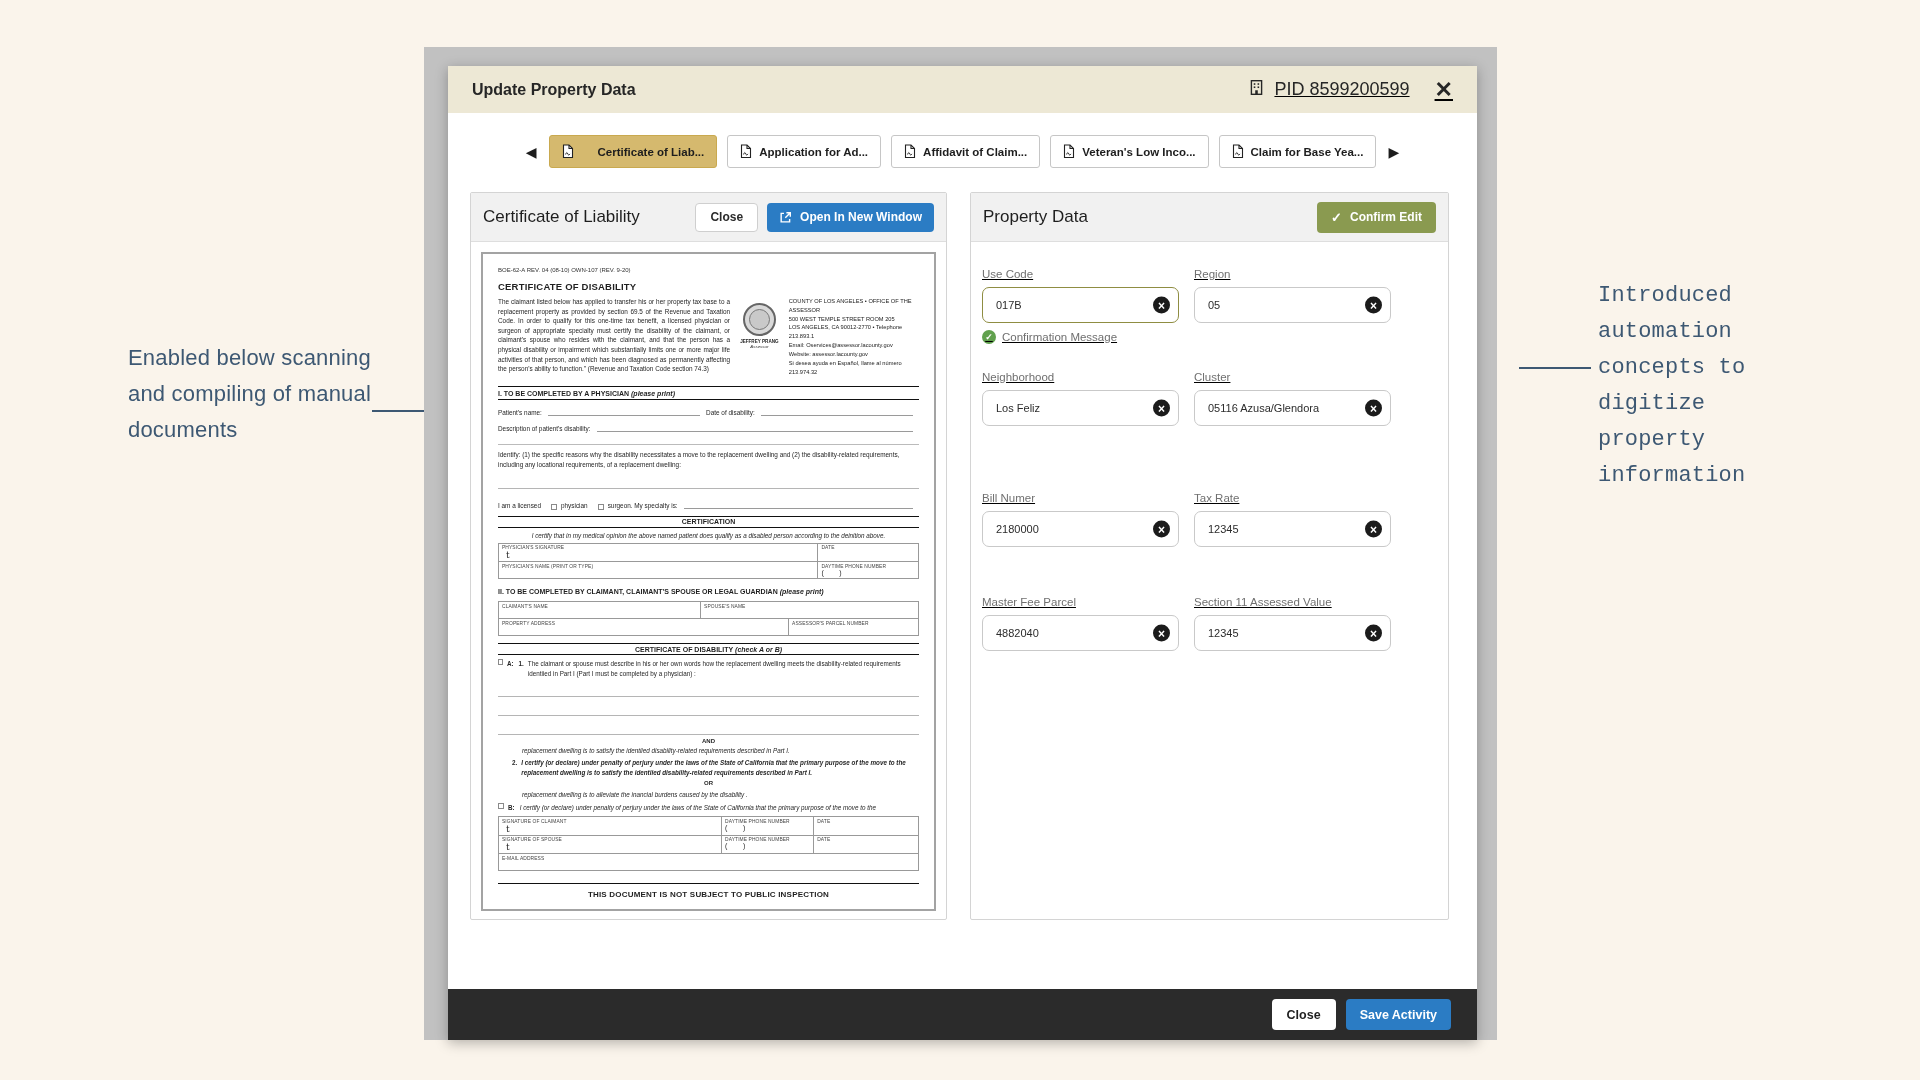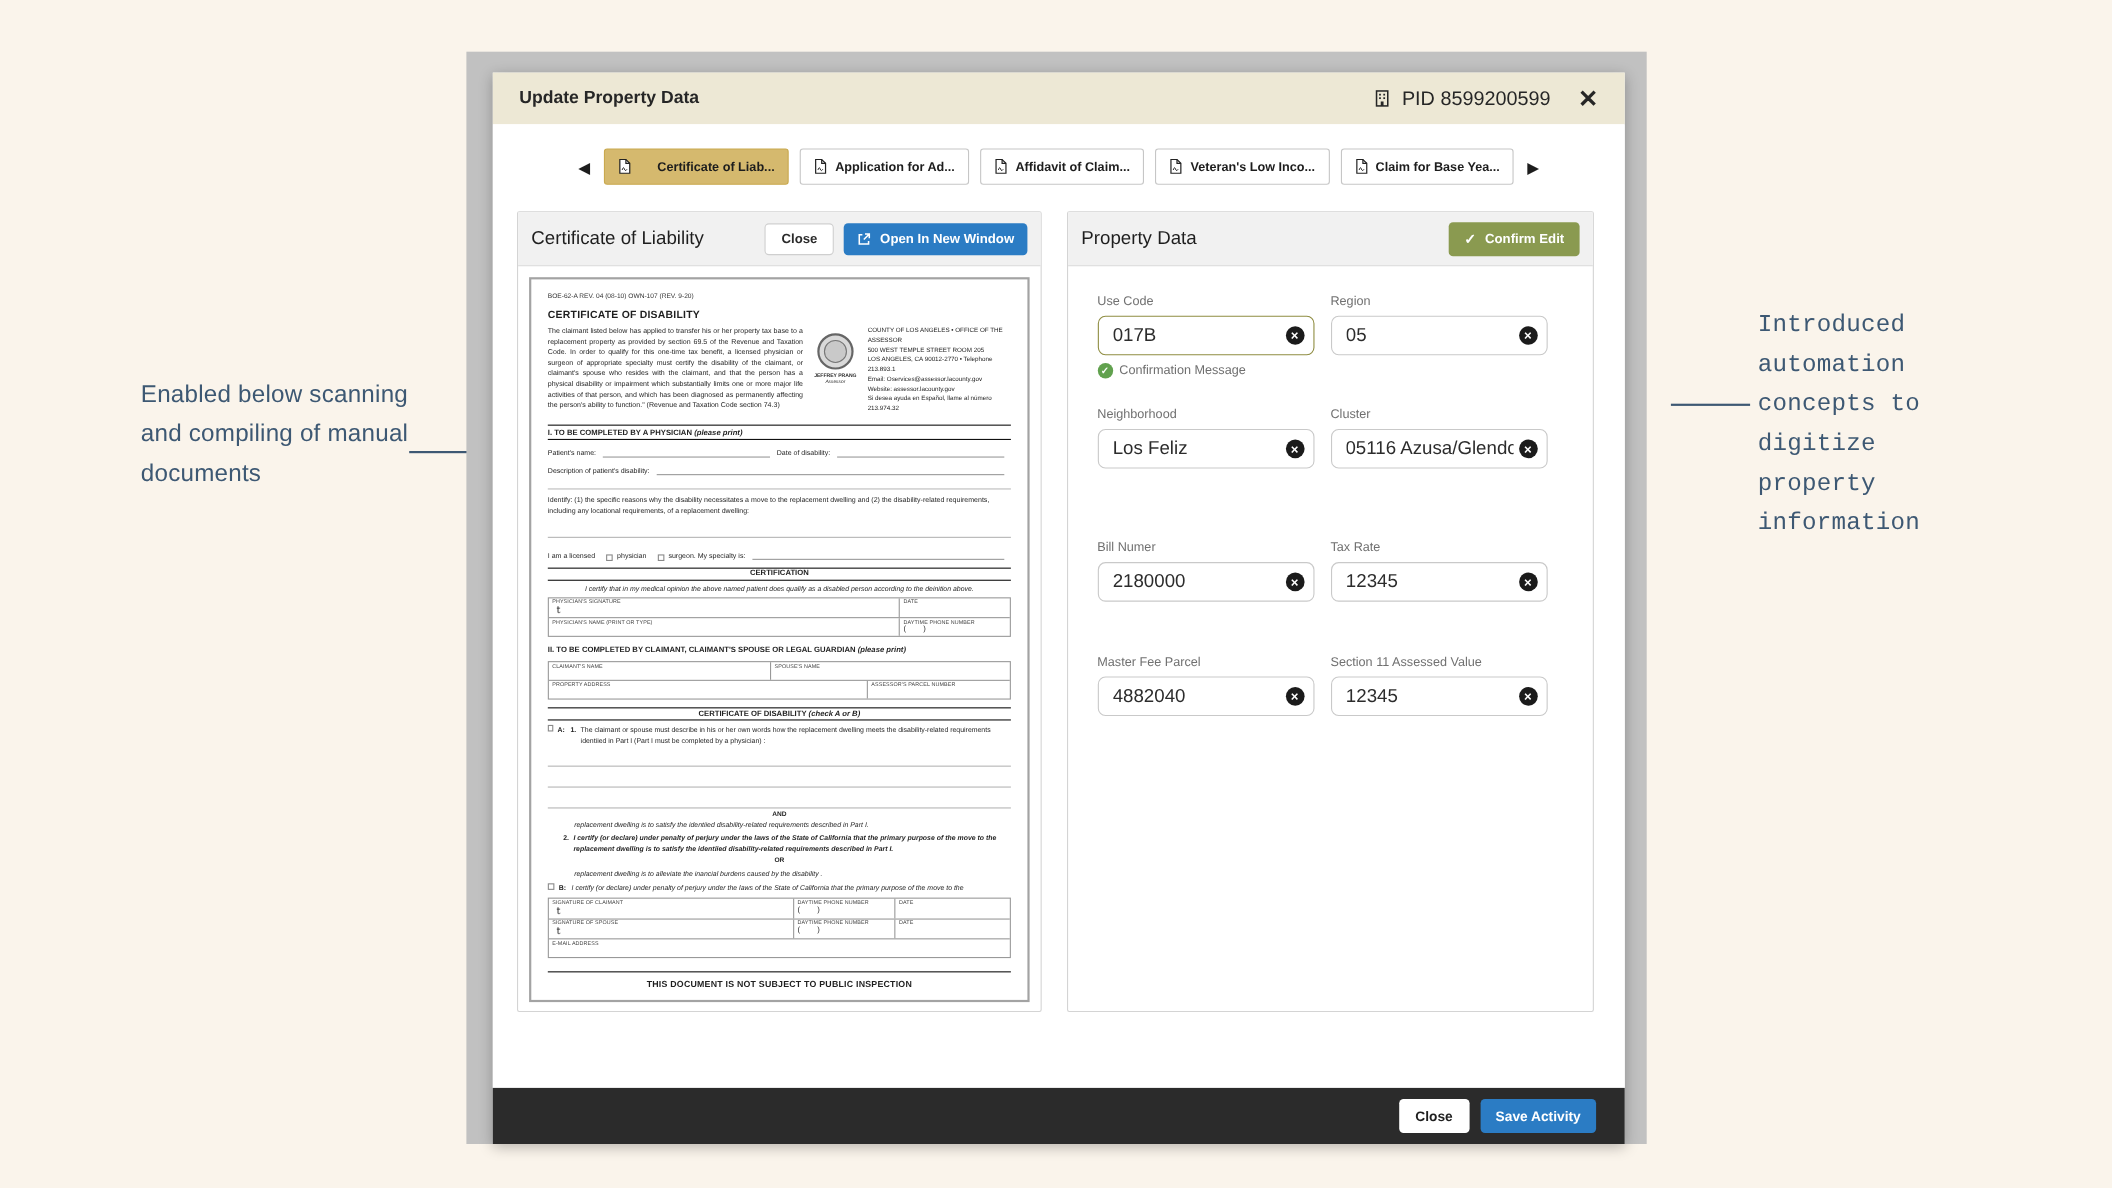--- a/index.html
+++ b/index.html
@@ -14,21 +14,21 @@
   .connector-left  { left:372px; top:410px; width:80px; }
   .connector-right { left:1519px; top:367px; width:72px; }
 
   
   .backdrop { position:absolute; left:424px; top:47px; width:1073px; height:993px; background:#C1C1C1; }
   .modal { position:absolute; left:448px; top:66px; width:1029px; height:974px; background:#fff;
            display:flex; flex-direction:column; box-shadow:0 3px 12px rgba(0,0,0,.28); }
 
   .modal-header { flex:0 0 47px; background:#EDE8D5; display:flex; align-items:center; padding:0 24px; }
   .modal-title  { font-size:16px; font-weight:600; color:#262626; }
-  .header-right { margin-left:auto; display:flex; align-items:center; gap:9px; }
+  .header-right { margin-left:auto; display:flex; align-items:flex-start; gap:9px;text-decoration:underline; }
   .pid-text { font-size:18px; color:#262626; }
   .modal-close { font-size:22px; font-weight:600; color:#262626; margin-left:16px; cursor:pointer; line-height:1; }
 
   .modal-body { flex:1 1 auto; background:#fff; }
 
   
   .tab-strip { display:flex; align-items:center; justify-content:center; gap:10px; margin-top:22px; }
   .tab-arrow { font-size:14px; color:#1d1d1d; cursor:pointer; padding:0 2px; }
   .tab { display:flex; align-items:center; gap:7px; height:33px; padding:0 12px; background:#fff;
          border:1px solid #c6c6c6; border-radius:3px; font-size:11.5px; font-weight:700; color:#1d1d1d;
@@ -98,30 +98,30 @@
   .cod-num { margin-right:4px; font-weight:700; }
   .ital { font-style:italic; }
   .bital { font-style:italic; font-weight:700; }
   .andor { text-align:center; font-weight:700; font-size:6px; margin:2px 0 -4px 0; }
 
   .doc-footer-rule { border-top:1.4px solid #111; margin-top:12px; }
   .doc-footer-note { text-align:center; font-weight:700; font-size:8px; margin-top:6px; letter-spacing:.2px; }
 
   
   .prop-body { flex:1; padding:0 11px; }
-  .field-row { display:flex; justify-content:center; }
+  .field-row { display:flex; justify-content:flex-start;text-decoration:underline; }
   .row-1 { margin-top:26px; }
   .row-2 { margin-top:27px; }
   .row-3 { margin-top:66px; }
   .row-4 { margin-top:49px; }
   .field { width:212px; }
   .field-label { font-size:11.5px; color:#707070; margin-bottom:7px; }
   .input-wrap { position:relative; width:197px; }
   .input-wrap input { width:100%; height:36px; border:1.5px solid #C9C9C9; border-radius:7px;
-                      padding:0 30px 0 13px; font-size:17px; color:#2c2c2c; font-family:inherit; background:#fff; }
+                      padding:0 30px 0 13px; font-size:11px; color:#2c2c2c; font-family:inherit; background:#fff; }
   .input-wrap.highlight input { border-color:#8F8D42; }
   .clear-btn { position:absolute; right:9px; top:50%; transform:translateY(-50%); width:17px; height:17px;
                border-radius:50%; background:#1b1b1b; color:#fff; display:flex; align-items:center;
                justify-content:center; font-size:12px; font-weight:700; cursor:pointer; line-height:1; }
   .confirm-msg { display:flex; align-items:center; gap:6px; margin-top:7px; font-size:11.5px; color:#6f6f6f; }
   .check-circle { width:14px; height:14px; border-radius:50%; background:#61A14E; color:#fff; font-size:9px;
                   display:flex; align-items:center; justify-content:center; font-weight:700; }
 
   
   .modal-footer { flex:0 0 51px; background:#2B2B2B; display:flex; align-items:center;

